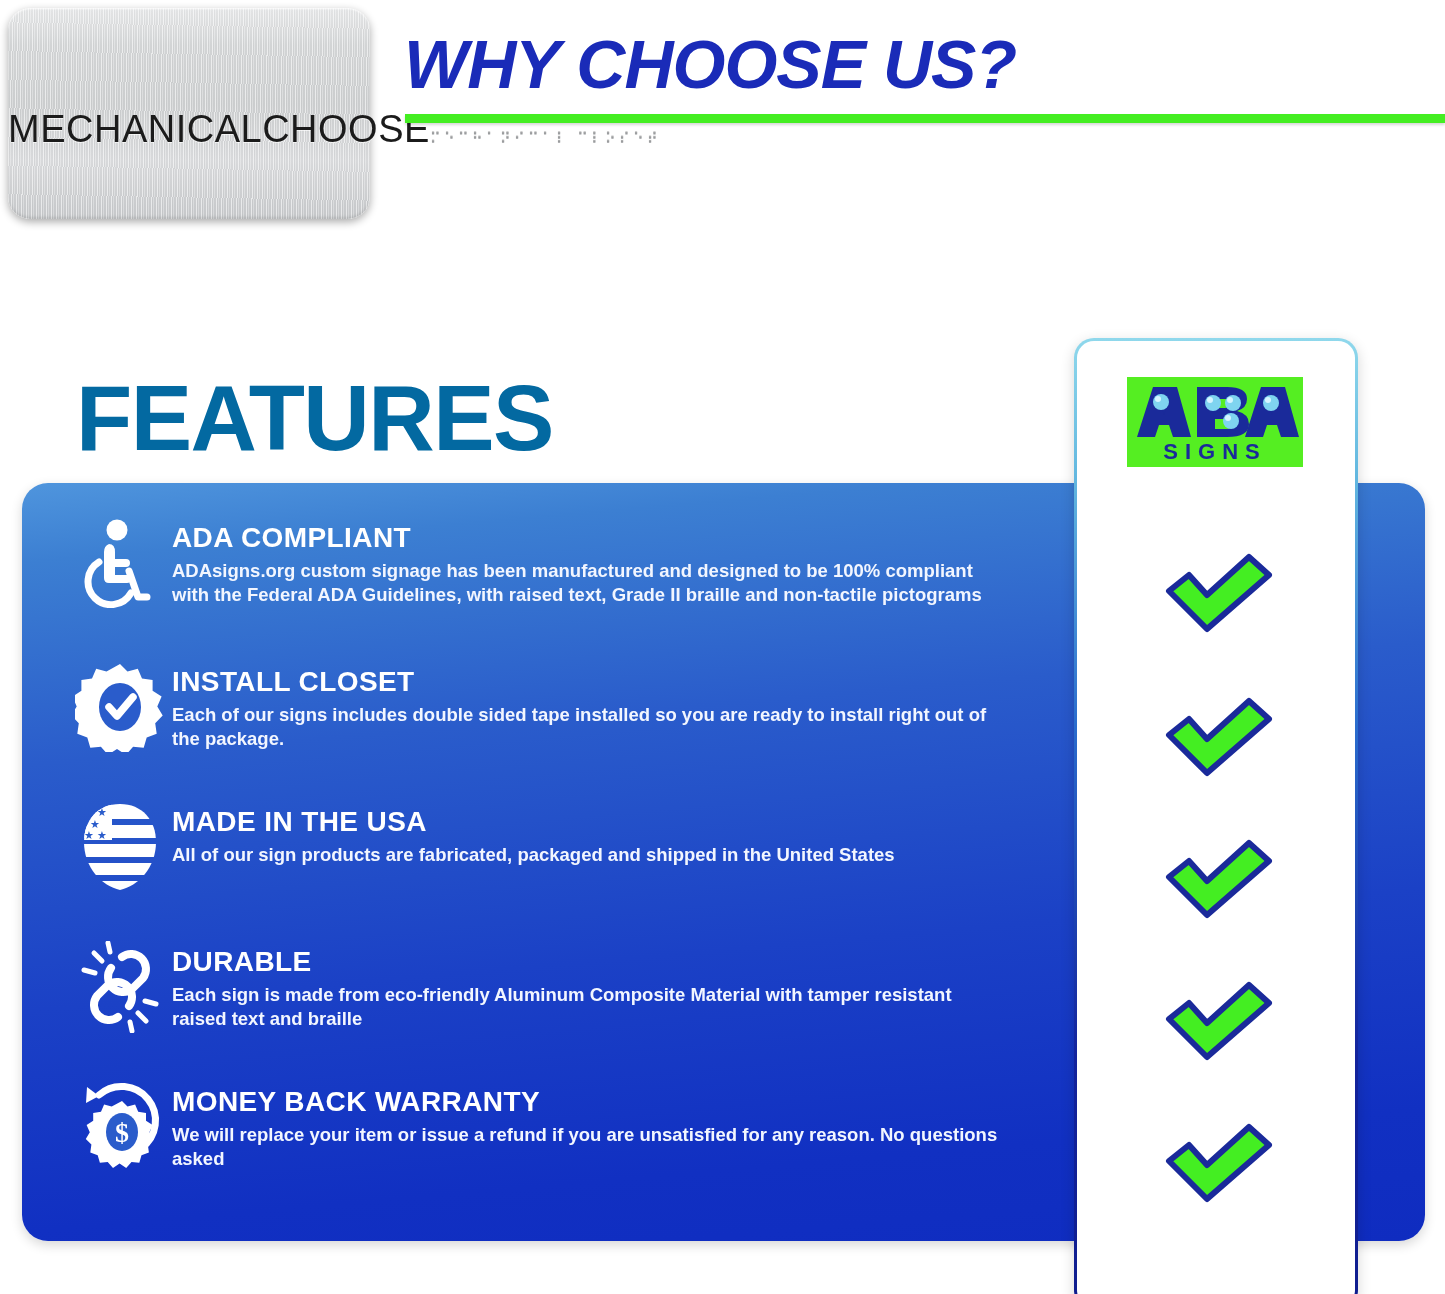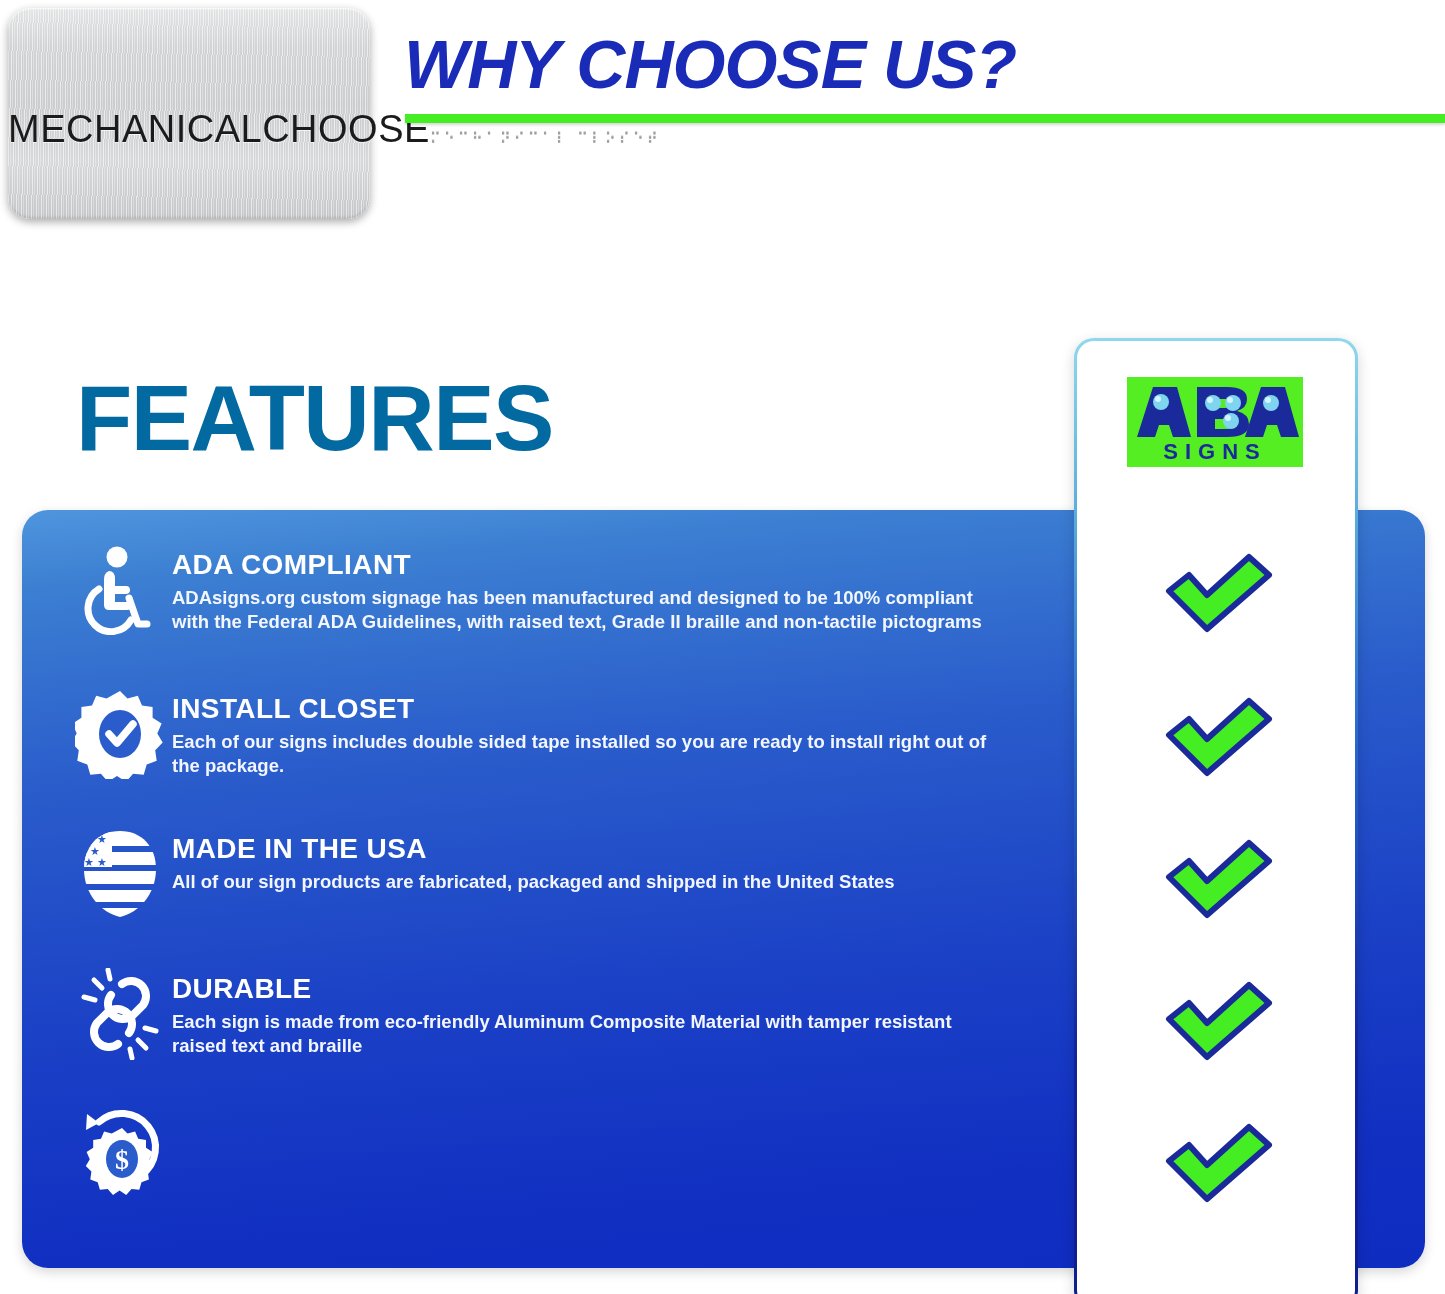--- a/index.html
+++ b/index.html
@@ -53,21 +53,20 @@
     font-size:92px; font-weight:bold; color:#0369a1;
     letter-spacing:-1.5px; line-height:1; white-space:nowrap;text-align:right;
   }
 
   
   .blue-panel {
     position:absolute; left:22px; top:483px; width:1403px; height:758px;
     border-radius:26px;
     background:linear-gradient(175deg,#4f95dd 0%,#3c7fd2 9%,#2a5ccb 32%,#1b41c6 60%,#1130c2 85%,#0f2cc0 100%);
     box-shadow:0 4px 12px rgba(0,0,0,.16);
-    margin-top:27px;
   }
   .rows { position:absolute; left:0; top:0; width:1020px; height:758px; }
   .row { position:absolute; left:46px; width:980px; display:flex; align-items:flex-start; }
   .row-icon {
     width:104px; flex:0 0 104px; height:92px;
     display:flex; align-items:center; justify-content:center;
   }
   .row-text { padding-top:6px; }
   .row-title {
     font-size:28px; font-weight:bold; color:#ffffff;
@@ -201,20 +200,24 @@
 
       <div class="row" style="top:598px;">
         <div class="row-icon">
           <svg width="90" height="92" viewBox="0 0 90 92">
             <path d="M24 14 a34 34 0 1 1 -6 44" fill="none" stroke="#fff" stroke-width="7" stroke-linecap="round"></path>
             <path d="M12 6 l12 9 -13 7 z" fill="#fff"></path>
             <path fill="#fff" d="M47 20 l5.5 5.5 7.6 -2 3.1 7.2 7.8 1.2 0 7.9 6.6 4.2 -3.2 7.2 4 6.8 -5.6 5.6 1.1 7.8 -7.4 2.8 -2.2 7.6 -7.8 -.8 -5.3 5.9 -6.6 -4.3 -6.6 4.3 -5.3 -5.9 -7.8 .8 -2.2 -7.6 -7.4 -2.8 1.1 -7.8 -5.6 -5.6 4 -6.8 -3.2 -7.2 6.6 -4.2 0 -7.9 7.8 -1.2 3.1 -7.2 7.6 2z"></path>
             <ellipse cx="47" cy="51" rx="16" ry="19" fill="#2a5ccb"></ellipse>
             <text x="47" y="61" text-anchor="middle" font-size="28" font-weight="bold" fill="#fff" font-family="'Liberation Serif',serif">$</text>
           </svg>
+        </div>
+        <div class="row-text">
+          <div class="row-title">MONEY BACK WARRANTY</div>
+          <div class="row-desc">We will replace your item or issue a refund if you are unsatisfied for any reason. No questions asked</div>
         </div>
       </div>
 
     </div>
   </div>
 
   <div class="white-panel">
 
     <div class="logo">
       <svg width="180" height="94" viewBox="0 0 180 94">

